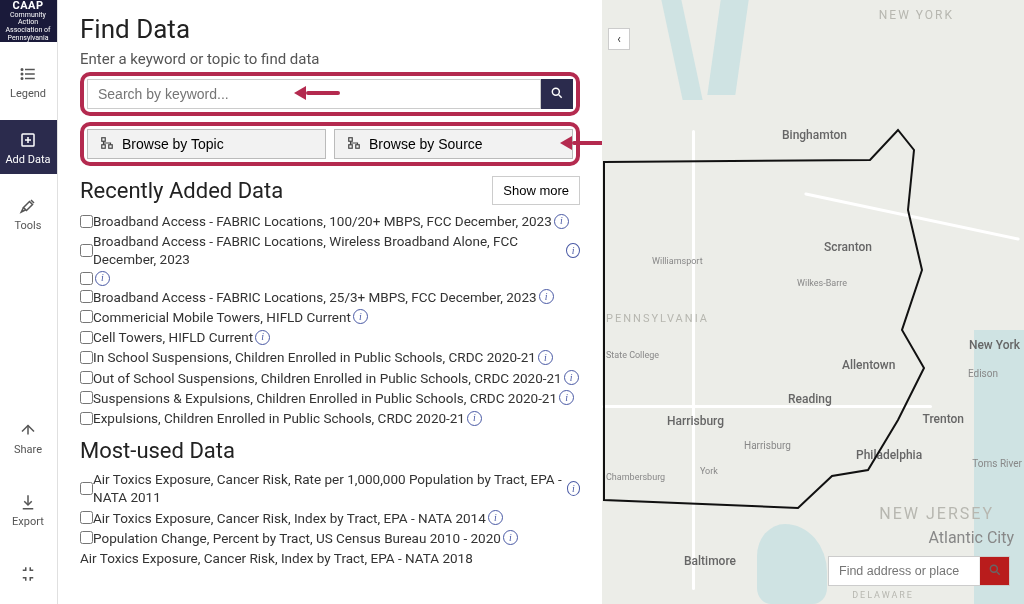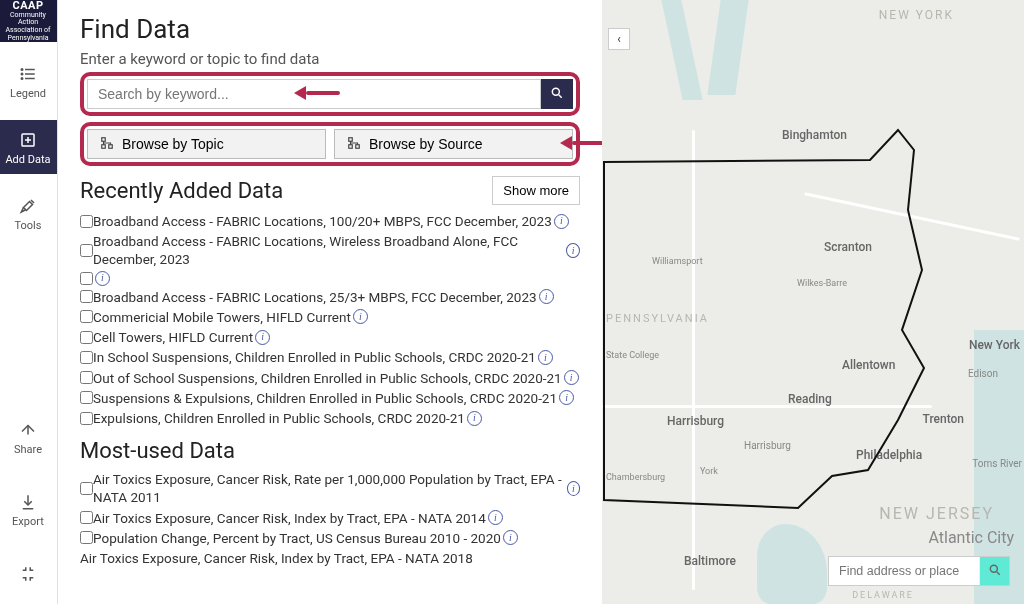--- a/index.html
+++ b/index.html
@@ -188,21 +188,21 @@
     align-items: center;
     justify-content: center;
     cursor: pointer;
     z-index: 5;
     font-size: 12px;
   }
   .geosearch {
     position: absolute;
     bottom: 18px; right: 14px;
     display: flex;
-    background: #5eead4;
+    background: #b91c1c;
     border: 1px solid #ccc;
     height: 30px;
     z-index: 5;
     margin-left: 8px;
   }
   .geosearch input {
     border: none;
     outline: none;
     padding: 0 10px;
     font-size: 12.5px;

